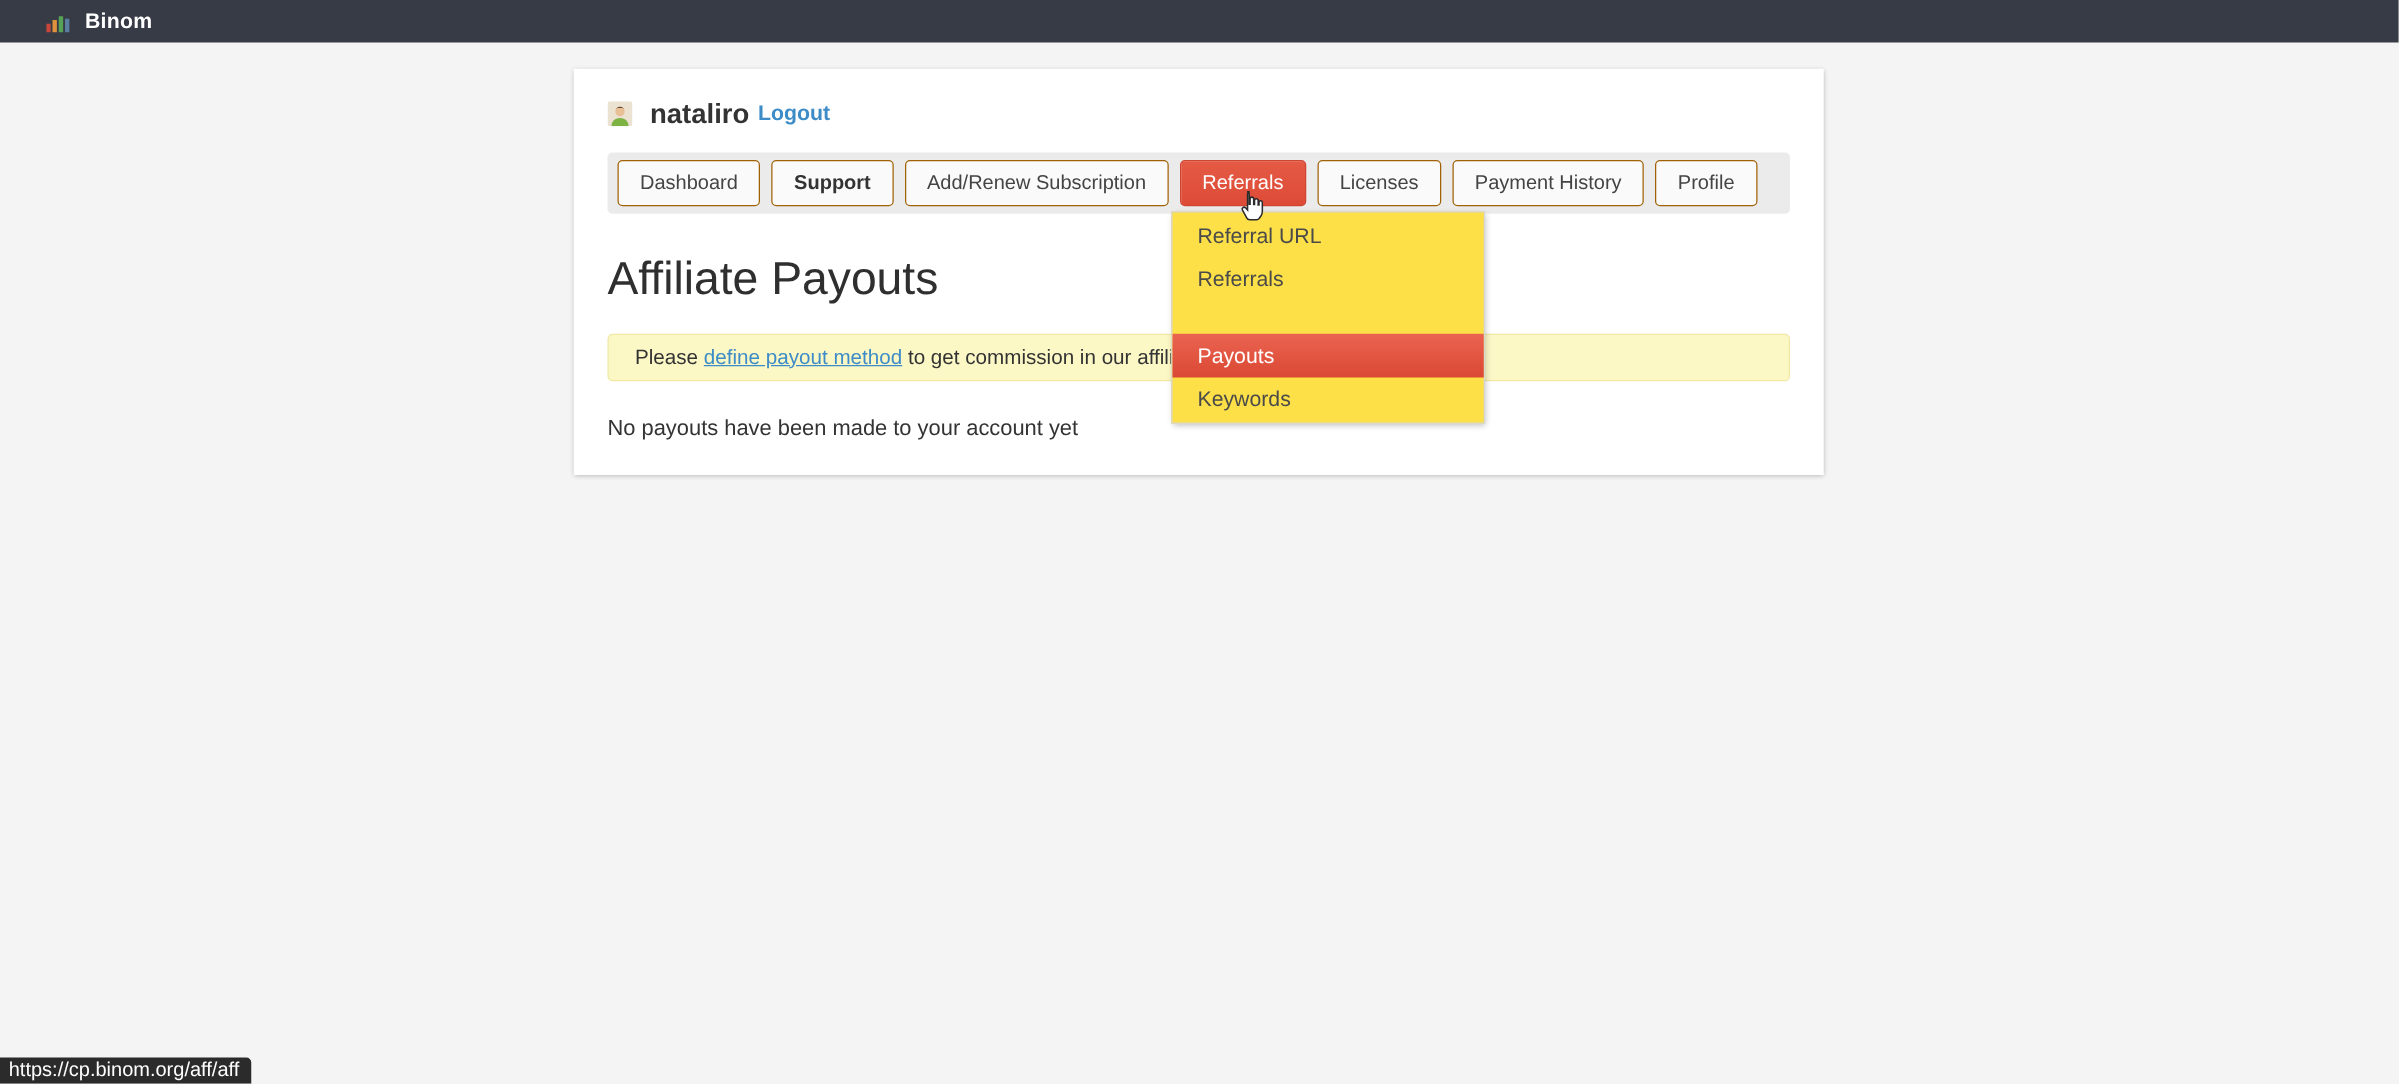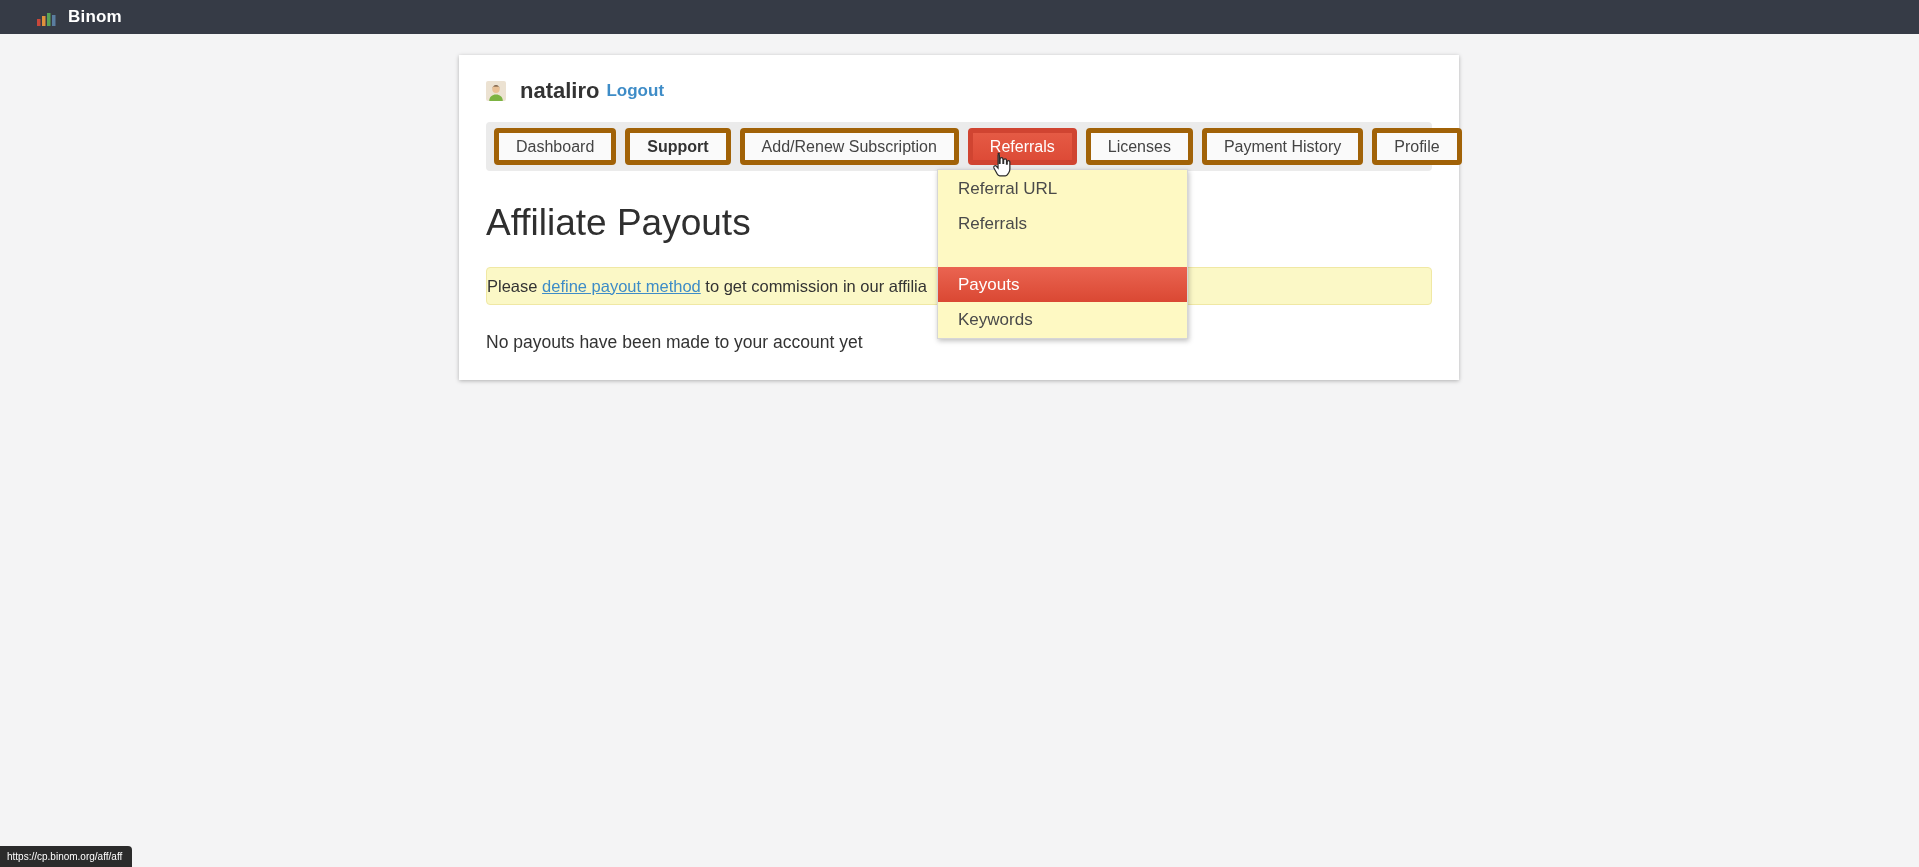--- a/index.html
+++ b/index.html
@@ -41,21 +41,21 @@
     border-radius: 4px;
     height: 49px;
     display: flex; align-items: center;
     padding: 0 8px;
     gap: 9px;
   }
   .nav-btn {
     height: 37px;
     padding: 0 17px;
     background: #fafafa;
-    border: 5px solid #a16207;
+    border: 1px solid #a16207;
     border-radius: 4px;
     font-family: "Liberation Sans", sans-serif;
     font-size: 16px;
     color: #444;
     cursor: pointer;
     white-space: nowrap;
   }
   .nav-btn.bold { font-weight: bold; color: #333; }
   .nav-btn.active {
     background: linear-gradient(#e55a44, #dd4b37);
@@ -70,41 +70,42 @@
     color: #2f2f2f;
   }
 
   .notice {
     margin-top: 23px;
     height: 38px;
     background: #fbf8c6;
     border: 1px solid #f0e8a4;
     border-radius: 4px;
     display: flex; align-items: center;
+    padding-left: 21px;
     font-size: 16.5px;
     color: #333;
     white-space: pre;
   }
   .notice-link {
     color: #3e8cc7;
     text-decoration: underline;
     cursor: pointer;
   }
 
   .empty-message {
     margin-top: 27px;
     font-size: 17.5px;
     color: #333;
   }
 
   
   .dropdown {
     position: absolute; left: 937px; top: 169px;
     width: 251px;
-    background: #fef9c3;
+    background: #fde047;
     border: 1px solid #d6d6d6;
     box-shadow: 1px 2px 5px rgba(0,0,0,.25);
     z-index: 20;
     padding: 1px 0;
   }
   .dropdown-item {
     height: 35px;
     line-height: 35px;
     padding-left: 20px;
     font-size: 17px;
@@ -119,21 +120,21 @@
 
   
   .cursor { position: absolute; left: 988px; top: 151px; width: 27px; height: 29px; z-index: 30; pointer-events: none; }
 
   
   .status-tooltip {
     position: absolute; left: 0; bottom: 0;
     height: 21px;
     background: #2b2b2b;
     color: #ffffff;
-    font-size: 10px;
+    font-size: 16px;
     line-height: 21px;
     padding: 0 10px 0 7px;
     border-top-right-radius: 4px;
     z-index: 40;
   }
 </style>
 </head>
 <body>
 
 <div class="topbar">

